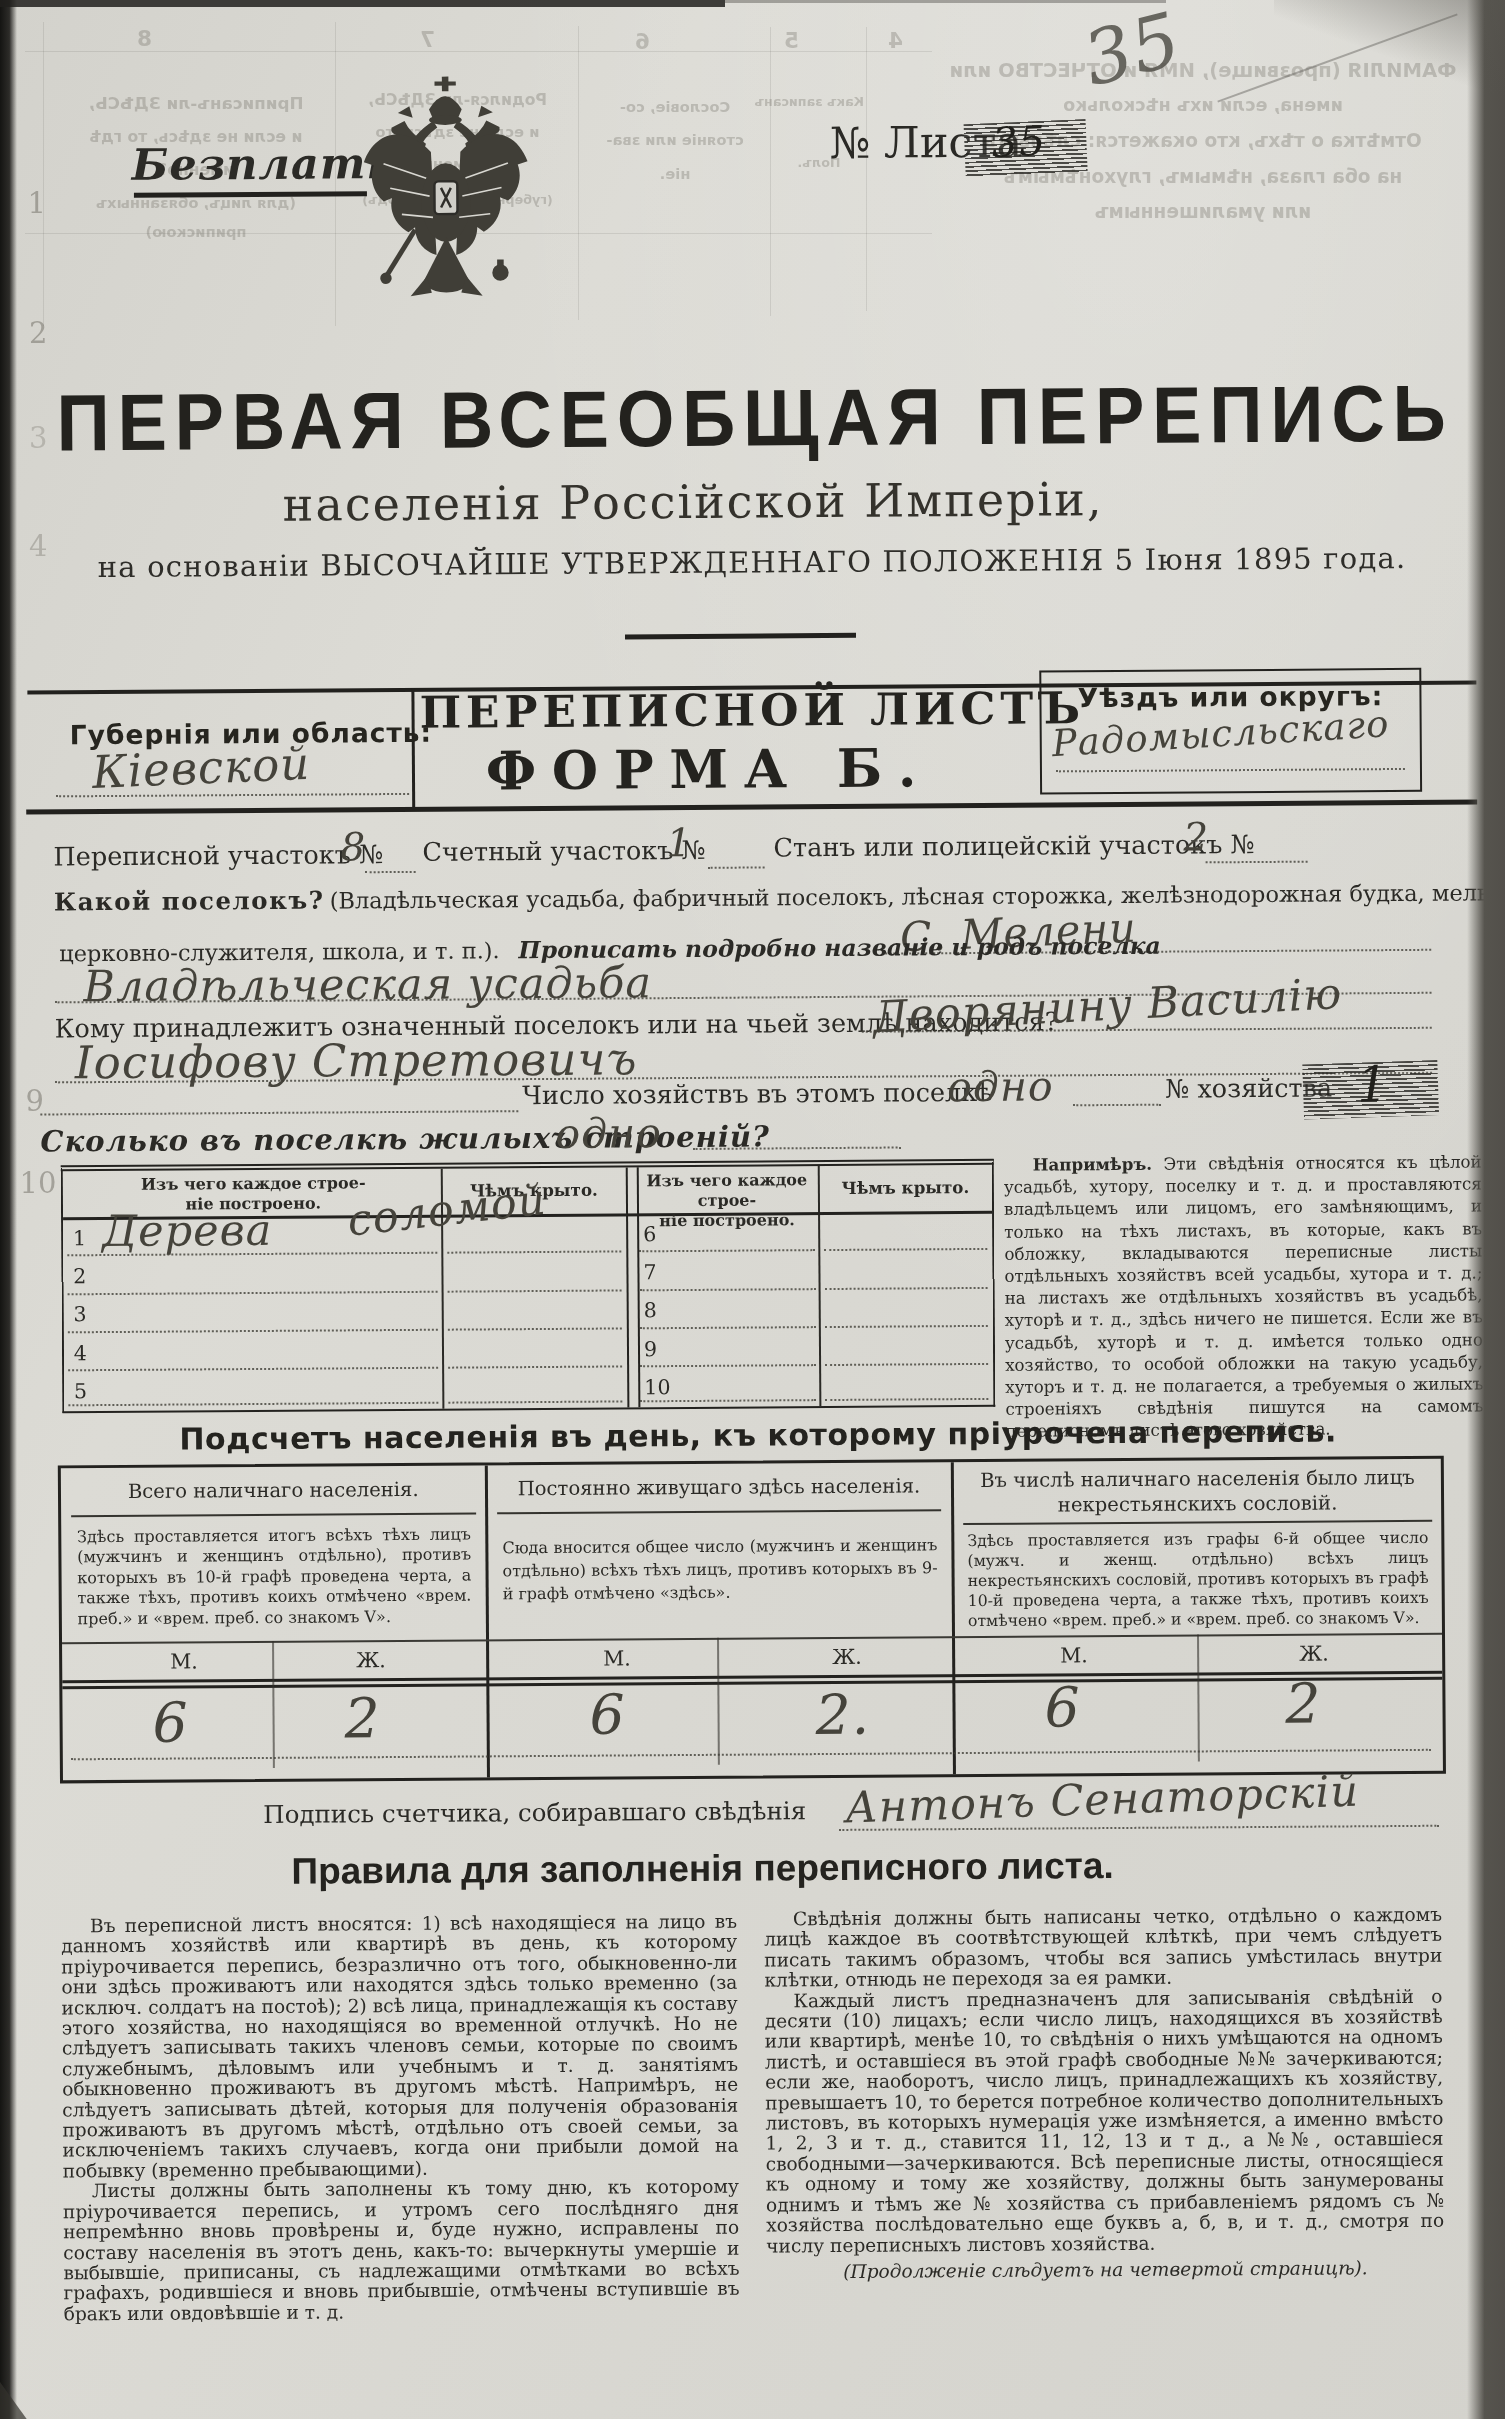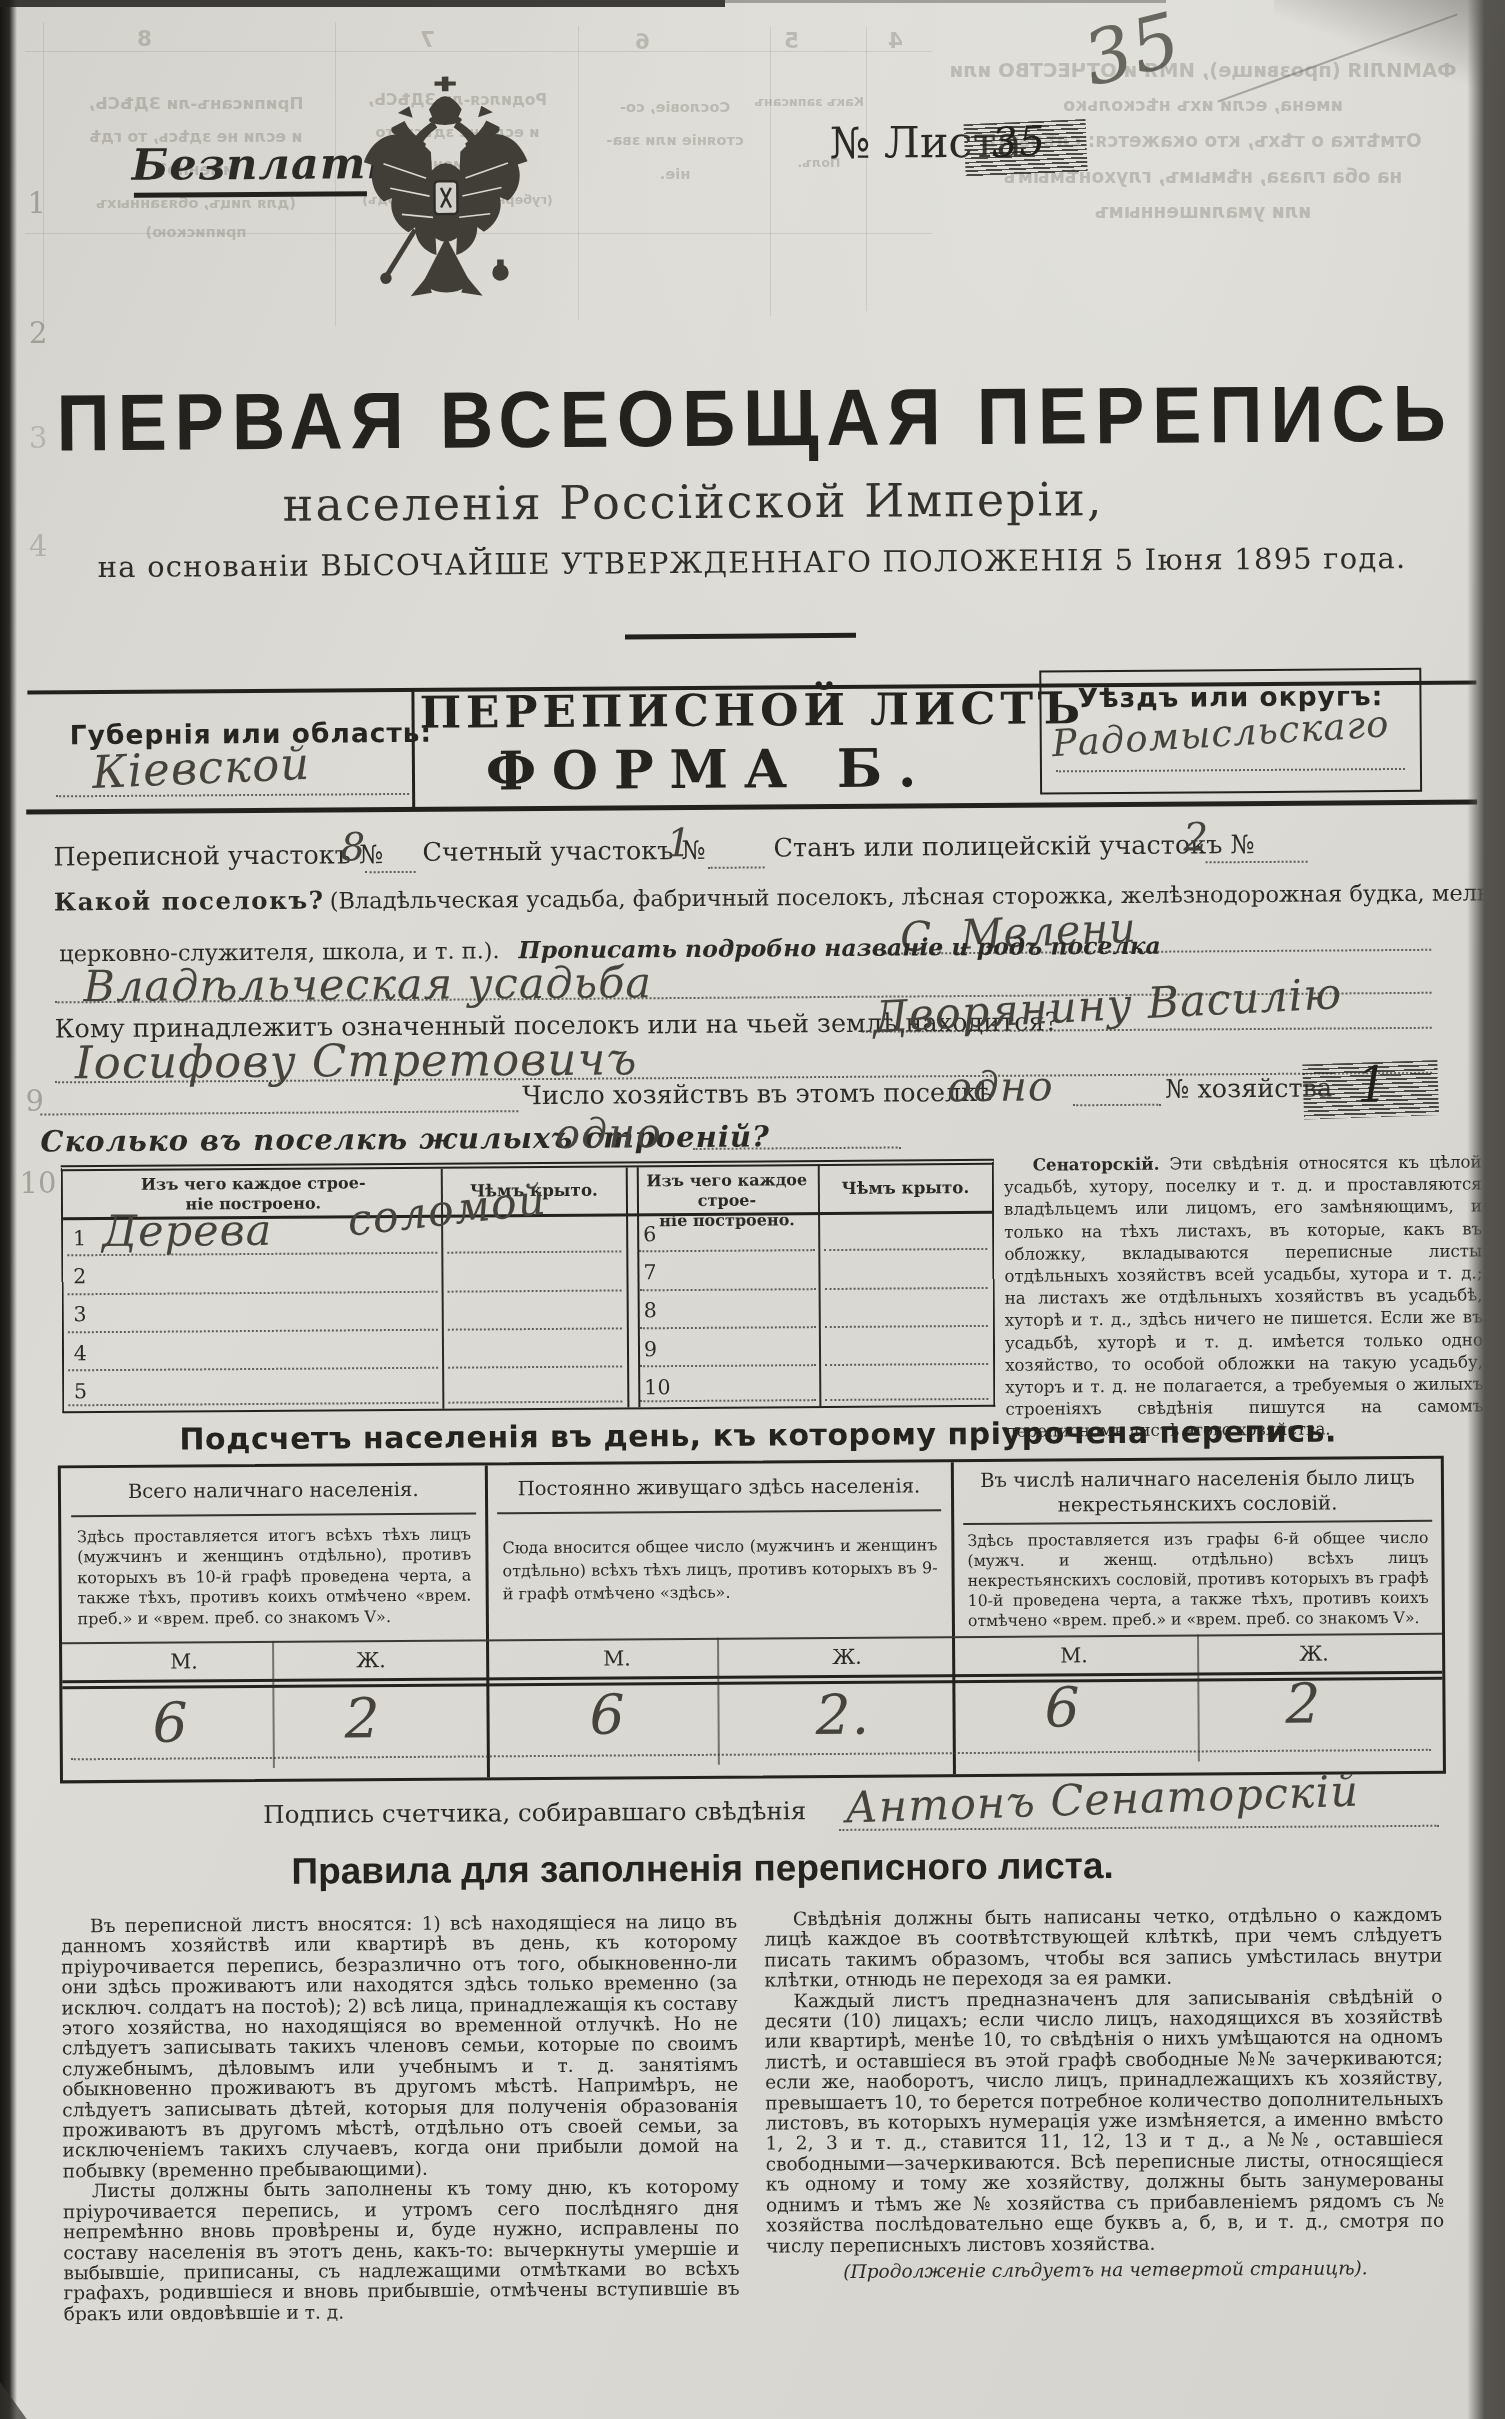--- a/index.html
+++ b/index.html
@@ -246,21 +246,21 @@
       <div class="abs dot" style="left:761px;top:198px;width:163px;"></div>
       <div class="abs serif" style="left:580px;top:208px;font-size:20.6px;">10</div>
       <div class="abs dot" style="left:576px;top:233px;width:176px;"></div>
       <div class="abs dot" style="left:761px;top:233px;width:163px;"></div>
 
       <div class="abs hw" style="left:39px;top:35px;font-size:43px;">Дерева</div>
       <div class="abs hw" style="left:284px;top:15.7px;font-size:43px;transform:rotate(-6deg);">соломой</div>
     </div>
 
     <div class="abs note-block" style="left:1002px;top:1155px;width:478px;">
-      <span class="serif b">Сенаторскій.</span>
+      <span class="serif b">Напримѣръ.</span>
       <span class="serif">Эти свѣдѣнія относятся къ цѣлой усадьбѣ, хутору, поселку и т. д. и проставляются владѣльцемъ или лицомъ, его замѣняющимъ, и только на тѣхъ листахъ, въ которые, какъ въ обложку, вкладываются переписные листы отдѣльныхъ хозяйствъ всей усадьбы, хутора и т. д.; на листахъ же отдѣльныхъ хозяйствъ въ усадьбѣ, хуторѣ и т. д., здѣсь ничего не пишется. Если же въ усадьбѣ, хуторѣ и т. д. имѣется только одно хозяйство, то особой обложки на такую усадьбу, хуторъ и т. д. не полагается, а требуемыя о жилыхъ строеніяхъ свѣдѣнія пишутся на самомъ переписномъ листѣ этого хозяйства.</span>
     </div>
 
     <div class="abs sans b center nowrap" style="left:0;top:1417px;width:1509px;font-size:30px;letter-spacing:0.5px;color:#24231f;">Подсчетъ населенія въ день, къ которому пріурочена перепись.</div>
 
     <div class="abs" style="left:54px;top:1460px;width:1380px;height:312px;border:3.9px solid #23221f;">
       <div class="abs" style="left:424px;top:0;width:2.5px;height:100%;background:#23221f;"></div>
       <div class="abs" style="left:890px;top:0;width:2.5px;height:100%;background:#23221f;"></div>
 
       <div class="abs serif center" style="left:9.8px;top:11.8px;width:405px;font-size:19.6px;">Всего наличнаго населенія.</div>

